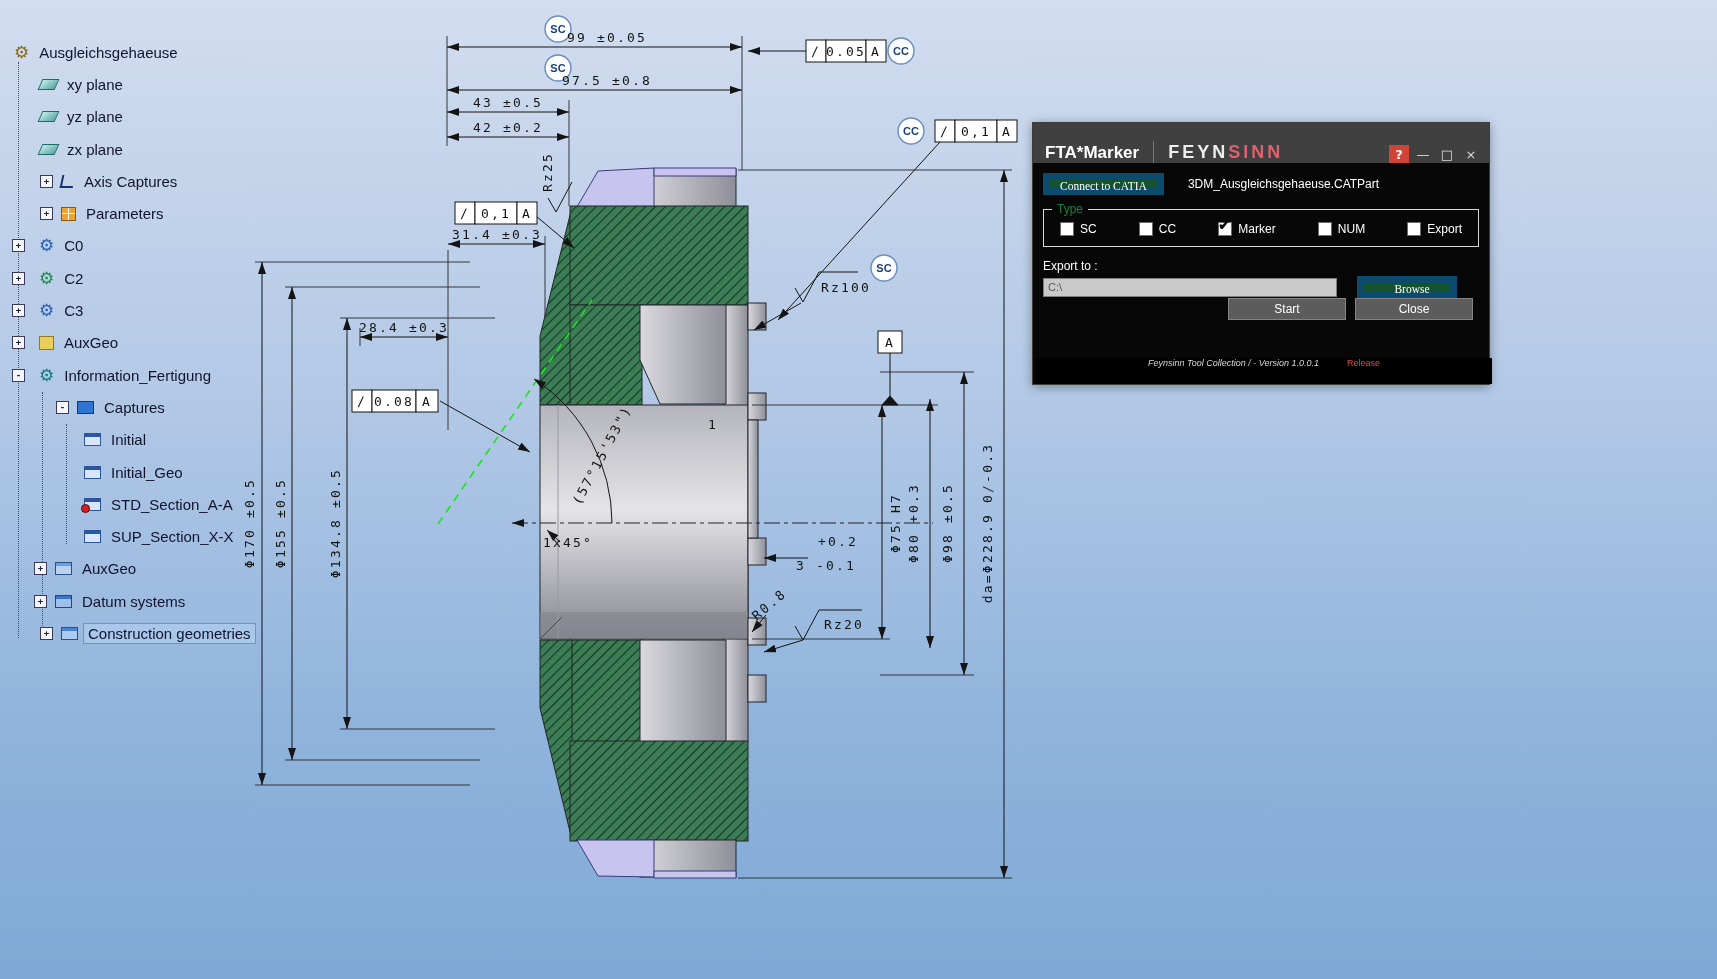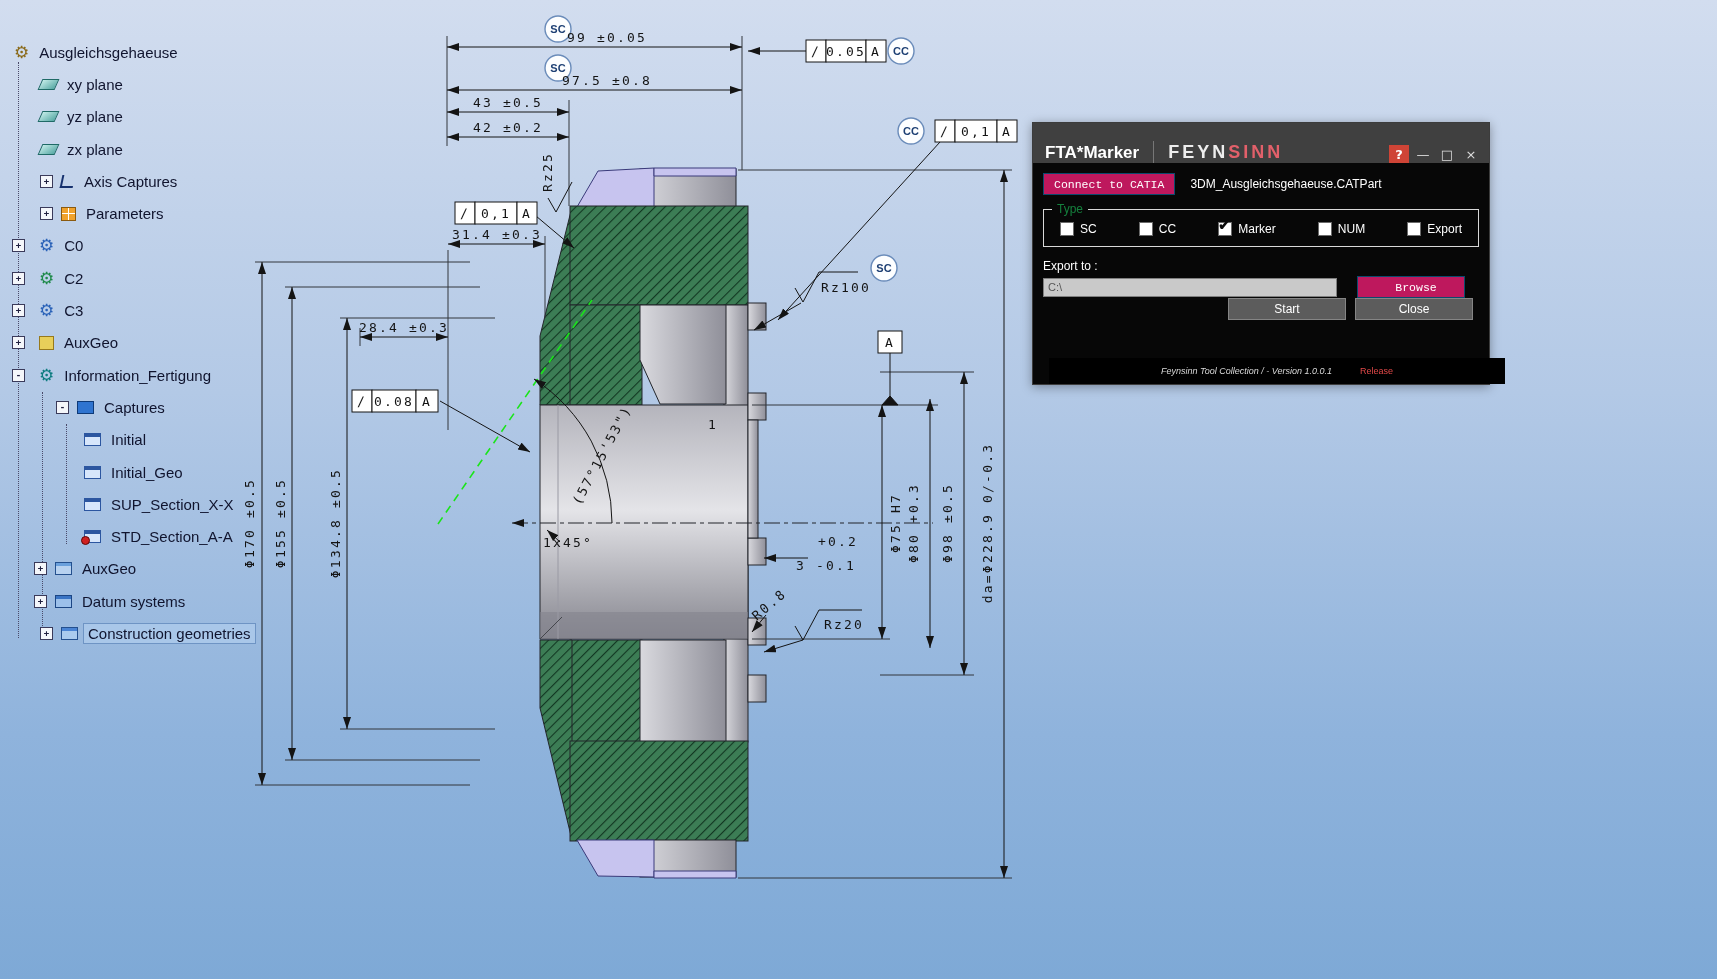--- a/index.html
+++ b/index.html
@@ -41,40 +41,40 @@
   .dlg-title{color:#fff;font-size:17px;font-weight:bold;}
   .brand-sep{width:1px;height:22px;background:#777;margin:0 14px;}
   .feyn{color:#ededed;font-weight:bold;font-size:18px;letter-spacing:3px;}
   .sinn{color:#e2606a;font-weight:bold;font-size:18px;letter-spacing:3px;}
   .spacer{flex:1;}
   .wb{background:none;border:none;color:#ddd;font-size:13px;width:20px;height:18px;padding:0;
       margin-left:4px;cursor:pointer;font-family:"DejaVu Sans",sans-serif;}
   .wb.help{background:#cf4436;color:#fff;font-weight:bold;}
   #dlg .body{padding:6px 10px 0 10px;position:relative;}
   .row1{display:flex;align-items:center;margin-top:4px;}
-  .gbtn{background:#be185d;border:1px solid #0c4a6e;color:#fff;font-size:11.5px;height:22px;
-        padding:0 10px;cursor:pointer;font-family:Liberation Mono, monospace;}
-  .partname{color:#fff;font-size:12px;margin-left:15px;}
+  .gbtn{background:#14532d;border:7px solid #0c4a6e;color:#fff;font-size:11.5px;height:22px;
+        padding:0 10px;cursor:pointer;font-family:Liberation Serif, serif;}
+  .partname{color:#fff;font-size:12px;margin-left:24px;}
   .group{border:1px solid #d8d8d8;margin-top:14px;position:relative;padding:12px 10px 10px 10px;}
   .group-label{position:absolute;top:-8px;left:8px;background:#070707;color:#15803d;font-size:12px;padding:0 5px;}
   .cbrow{display:flex;justify-content:space-between;padding:0 6px;}
   .cb{display:flex;align-items:center;cursor:pointer;}
   .cbbox{width:12px;height:12px;background:#fff;border:1px solid #6a6a6a;position:relative;flex:none;}
   .cbmark{position:absolute;left:-1px;top:-6px;font-size:14px;font-weight:bold;color:#0a0a0a;}
   .cbtext{color:#fff;font-size:12px;margin-left:6px;}
   .explabel{color:#fff;font-size:12px;margin-top:12px;}
   .exprow{display:flex;align-items:center;margin-top:3px;}
   .path-input{width:284px;height:17px;background:#c9c9c9;border:1px solid #7f7f7f;color:#555;
               font-size:11px;padding:0 4px;font-family:"Liberation Sans",sans-serif;}
-  .browse{margin-left:20px;width:108px;height:22px;padding-left:20px;}
+  .browse{margin-left:20px;width:100px;height:22px;padding-left:20px;}
   .btnrow{display:flex;justify-content:flex-end;padding-right:6px;}
   .actbtn{background:#5c5c5c;border:1px solid #858585;color:#fff;font-size:12px;width:118px;height:22px;
           cursor:pointer;margin-left:9px;font-family:"Liberation Sans",sans-serif;}
-  .footer{position:absolute;left:16px;bottom:0;width:100%;height:26px;background:#000;
-          display:flex;align-items:center;justify-content:center;}
+  .footer{position:absolute;left:3px;bottom:0;width:100%;height:26px;background:#000;
+          display:flex;align-items:flex-start;justify-content:center;}
   .foot-text{color:#d8d8d8;font-size:9px;font-style:italic;}
   .foot-release{color:#e04848;font-size:9px;margin-left:28px;}
   
   text.dim{font-family:"DejaVu Sans Mono",monospace;font-size:13px;letter-spacing:2.2px;fill:#141414;}
   text.badge{font-family:"Liberation Sans",sans-serif;font-size:11px;font-weight:bold;fill:#1d3f73;}
 </style>
 </head>
 <body>
 
 <div id="stage">
@@ -329,28 +329,28 @@
     </div>
     <div class="trow" style="padding-left:74px;">
       <span class="ti win"></span>
       <span class="tlabel">Initial</span>
     </div>
     <div class="trow" style="padding-left:74px;">
       <span class="ti win"></span>
       <span class="tlabel">Initial_Geo</span>
     </div>
     <div class="trow" style="padding-left:74px;">
-      <span class="ti win"></span>
-      <span class="tlabel">SUP_Section_X-X</span>
-    </div>
-    <div class="trow" style="padding-left:74px;">
       <span class="ti win">
           <span class="rdot"></span>
         </span>
       <span class="tlabel">STD_Section_A-A</span>
+    </div>
+    <div class="trow" style="padding-left:74px;">
+      <span class="ti win"></span>
+      <span class="tlabel">SUP_Section_X-X</span>
     </div>
     <div class="trow" style="padding-left:24px;">
       <span class="exp">+</span>
       <span class="ti views"></span>
       <span class="tlabel">AuxGeo</span>
     </div>
     <div class="trow" style="padding-left:24px;">
       <span class="exp">+</span>
       <span class="ti datum"></span>
       <span class="tlabel">Datum systems</span>

